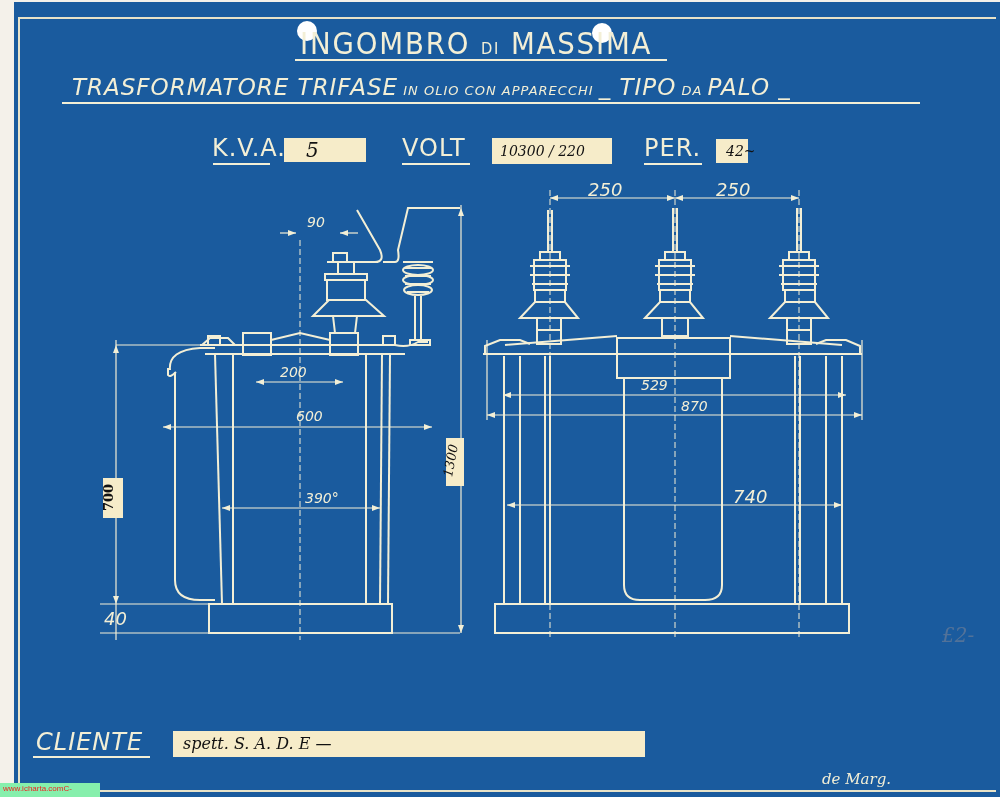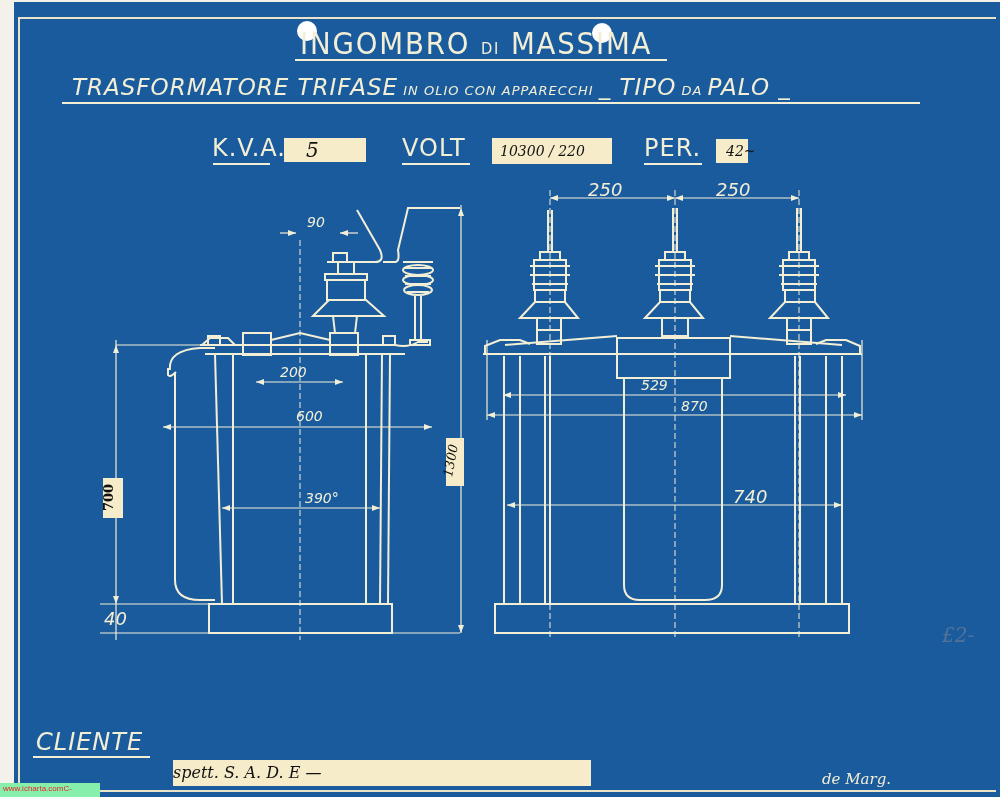--- a/index.html
+++ b/index.html
@@ -228,21 +228,21 @@
   </div>
 
   <div class="dim" style="left:588px;top:179px;font-size:18px;">250</div>
   <div class="dim" style="left:716px;top:179px;font-size:18px;">250</div>
   <div class="dim" style="left:641px;top:377px;">529</div>
   <div class="dim" style="left:681px;top:398px;">870</div>
   <div class="dim" style="left:733px;top:486px;font-size:18px;">740</div>
 
 
   <div class="txt" style="left:36px;top:728px;font-size:24px;font-style:italic;letter-spacing:1px;">CLIENTE</div>
-  <div class="tag" style="left:173px;top:760px;width:418px;height:26px;font-size:16px;line-height:26px;">spett.  S. A. D. E  —</div>
+  <div class="tag" style="left:173px;top:731px;width:472px;height:26px;font-size:16px;padding-left:10px;line-height:26px;">spett.  S. A. D. E  —</div>
 
 
   <div class="sig">de Marg.</div>
   <div class="pencil">£2-</div>
 
   <div class="wm-strip">
     <span>www.icharta.com</span>
     <span>C-035573</span>
   </div>
 </div>

